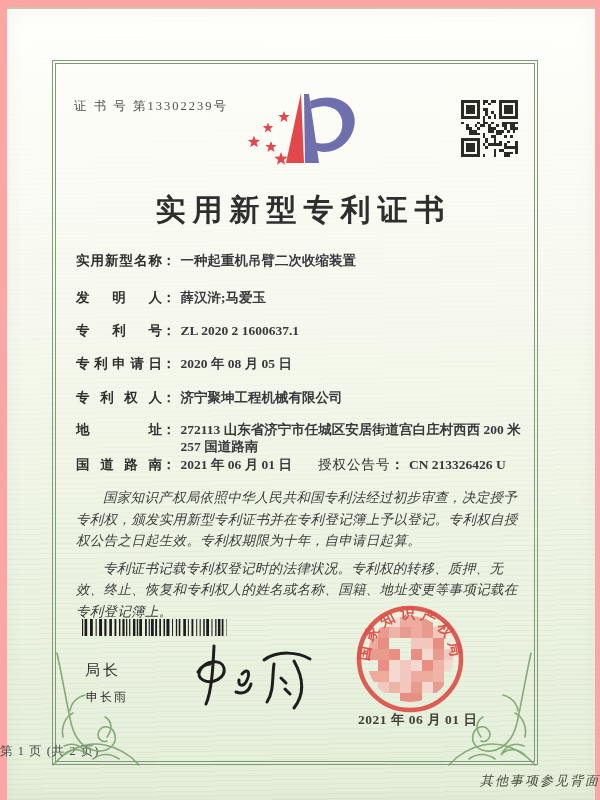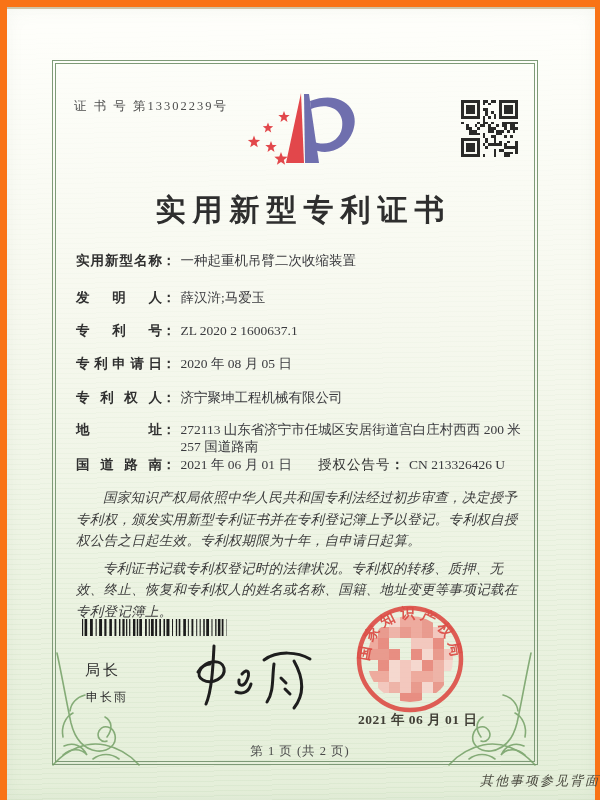--- a/index.html
+++ b/index.html
@@ -1,18 +1,18 @@
 <!DOCTYPE html>
 <html><head>
 <meta charset="utf-8">
 <style>
   * { margin:0; padding:0; box-sizing:border-box; }
   html,body { width:600px; height:800px; }
   body { font-family:"Liberation Serif","DejaVu Serif",serif; background:#fbfaf5; }
-  .stage { position:relative; width:600px; height:800px; overflow:hidden; background:#f97316; }
+  .stage { position:relative; width:600px; height:800px; overflow:hidden; background:#fca5a5; }
 
   .paper {
     position:absolute; left:7px; right:5px; top:7px; bottom:0;
     border-top:2px solid #cfc5a8;
     background:
       linear-gradient(180deg, rgba(255,255,252,.95) 0%, rgba(247,249,240,.82) 38%,
                       rgba(230,241,221,.62) 72%, rgba(216,233,205,.58) 100%),
       repeating-linear-gradient(179deg, rgba(122,172,112,.17) 0 1px, rgba(122,172,112,0) 1px 5px),
       #f6f6ea;
     box-shadow: inset 0 0 18px rgba(120,140,110,.08);
@@ -38,21 +38,21 @@
     font-size:30px; font-weight:600; letter-spacing:7px; text-indent:7px; color:#2e2e2e;
   }
 
   .frow { position:absolute; left:76px; font-size:13.5px; line-height:17px; color:#38383b; white-space:nowrap; }
   .flabel {
     display:inline-block; width:86px; vertical-align:top;
     font-weight:bold; color:#2f2f2f;
     text-align:justify; text-align-last:justify; text-justify:inter-character;
   }
   .fcolon { display:inline-block; font-weight:bold; color:#2f2f2f; margin-right:5px; }
-  .fvalue { color:#3a3a3e; }
+  .fvalue { color:#3a3a3e;font-weight:bold; }
   .fvalue-block { display:inline-block; vertical-align:top; white-space:normal; width:350px; }
   .fvalue-block span { display:block; }
   .grant-no-group { position:absolute; left:242px; top:0; }
   .grant-no-label { font-weight:normal; color:#2f2f2f; letter-spacing:1px; }
 
   .legal {
     left:76px; top:481px; width:450px;
     font-size:13.5px; line-height:21.5px; font-style:italic; letter-spacing:.3px; color:#3c3c3c;
   }
   .legal p { text-indent:2em;margin-top:6px; }
@@ -65,21 +65,21 @@
 
   .signature { left:182px; top:634px; width:150px; height:84px; }
   .signature svg { width:100%; height:100%; }
 
   .seal { left:354px; top:603px; width:112px; height:112px; z-index:3; }
   .seal svg { width:100%; height:100%; }
   .seal-arc-text { font-size:14.5px; font-weight:bold; letter-spacing:4.5px; font-family:"Liberation Serif",serif; }
 
   .seal-date { left:358px; top:711px; font-size:13.5px; font-weight:bold; color:#413f36; letter-spacing:.5px; z-index:4; }
 
-  .page-num { left:0; right:0; top:743px; text-align:center; font-size:12.5px; letter-spacing:1px; color:#4a4a4a; }
+  .page-num { left:0; right:0; top:743px; text-align:left; font-size:12.5px; letter-spacing:1px; color:#4a4a4a; }
   .back-note { left:0; right:0; top:772px; text-align:right; font-size:13px; font-style:italic; letter-spacing:2px; color:#4b4b40; }
 
   .flourish { width:92px; height:116px; z-index:2; }
   .fl-left  { left:49px; top:651px; }
   .fl-right { left:447px; top:651px; transform:scaleX(-1); }
 </style>
 </head>
 <body>
 
 <div class="stage">

